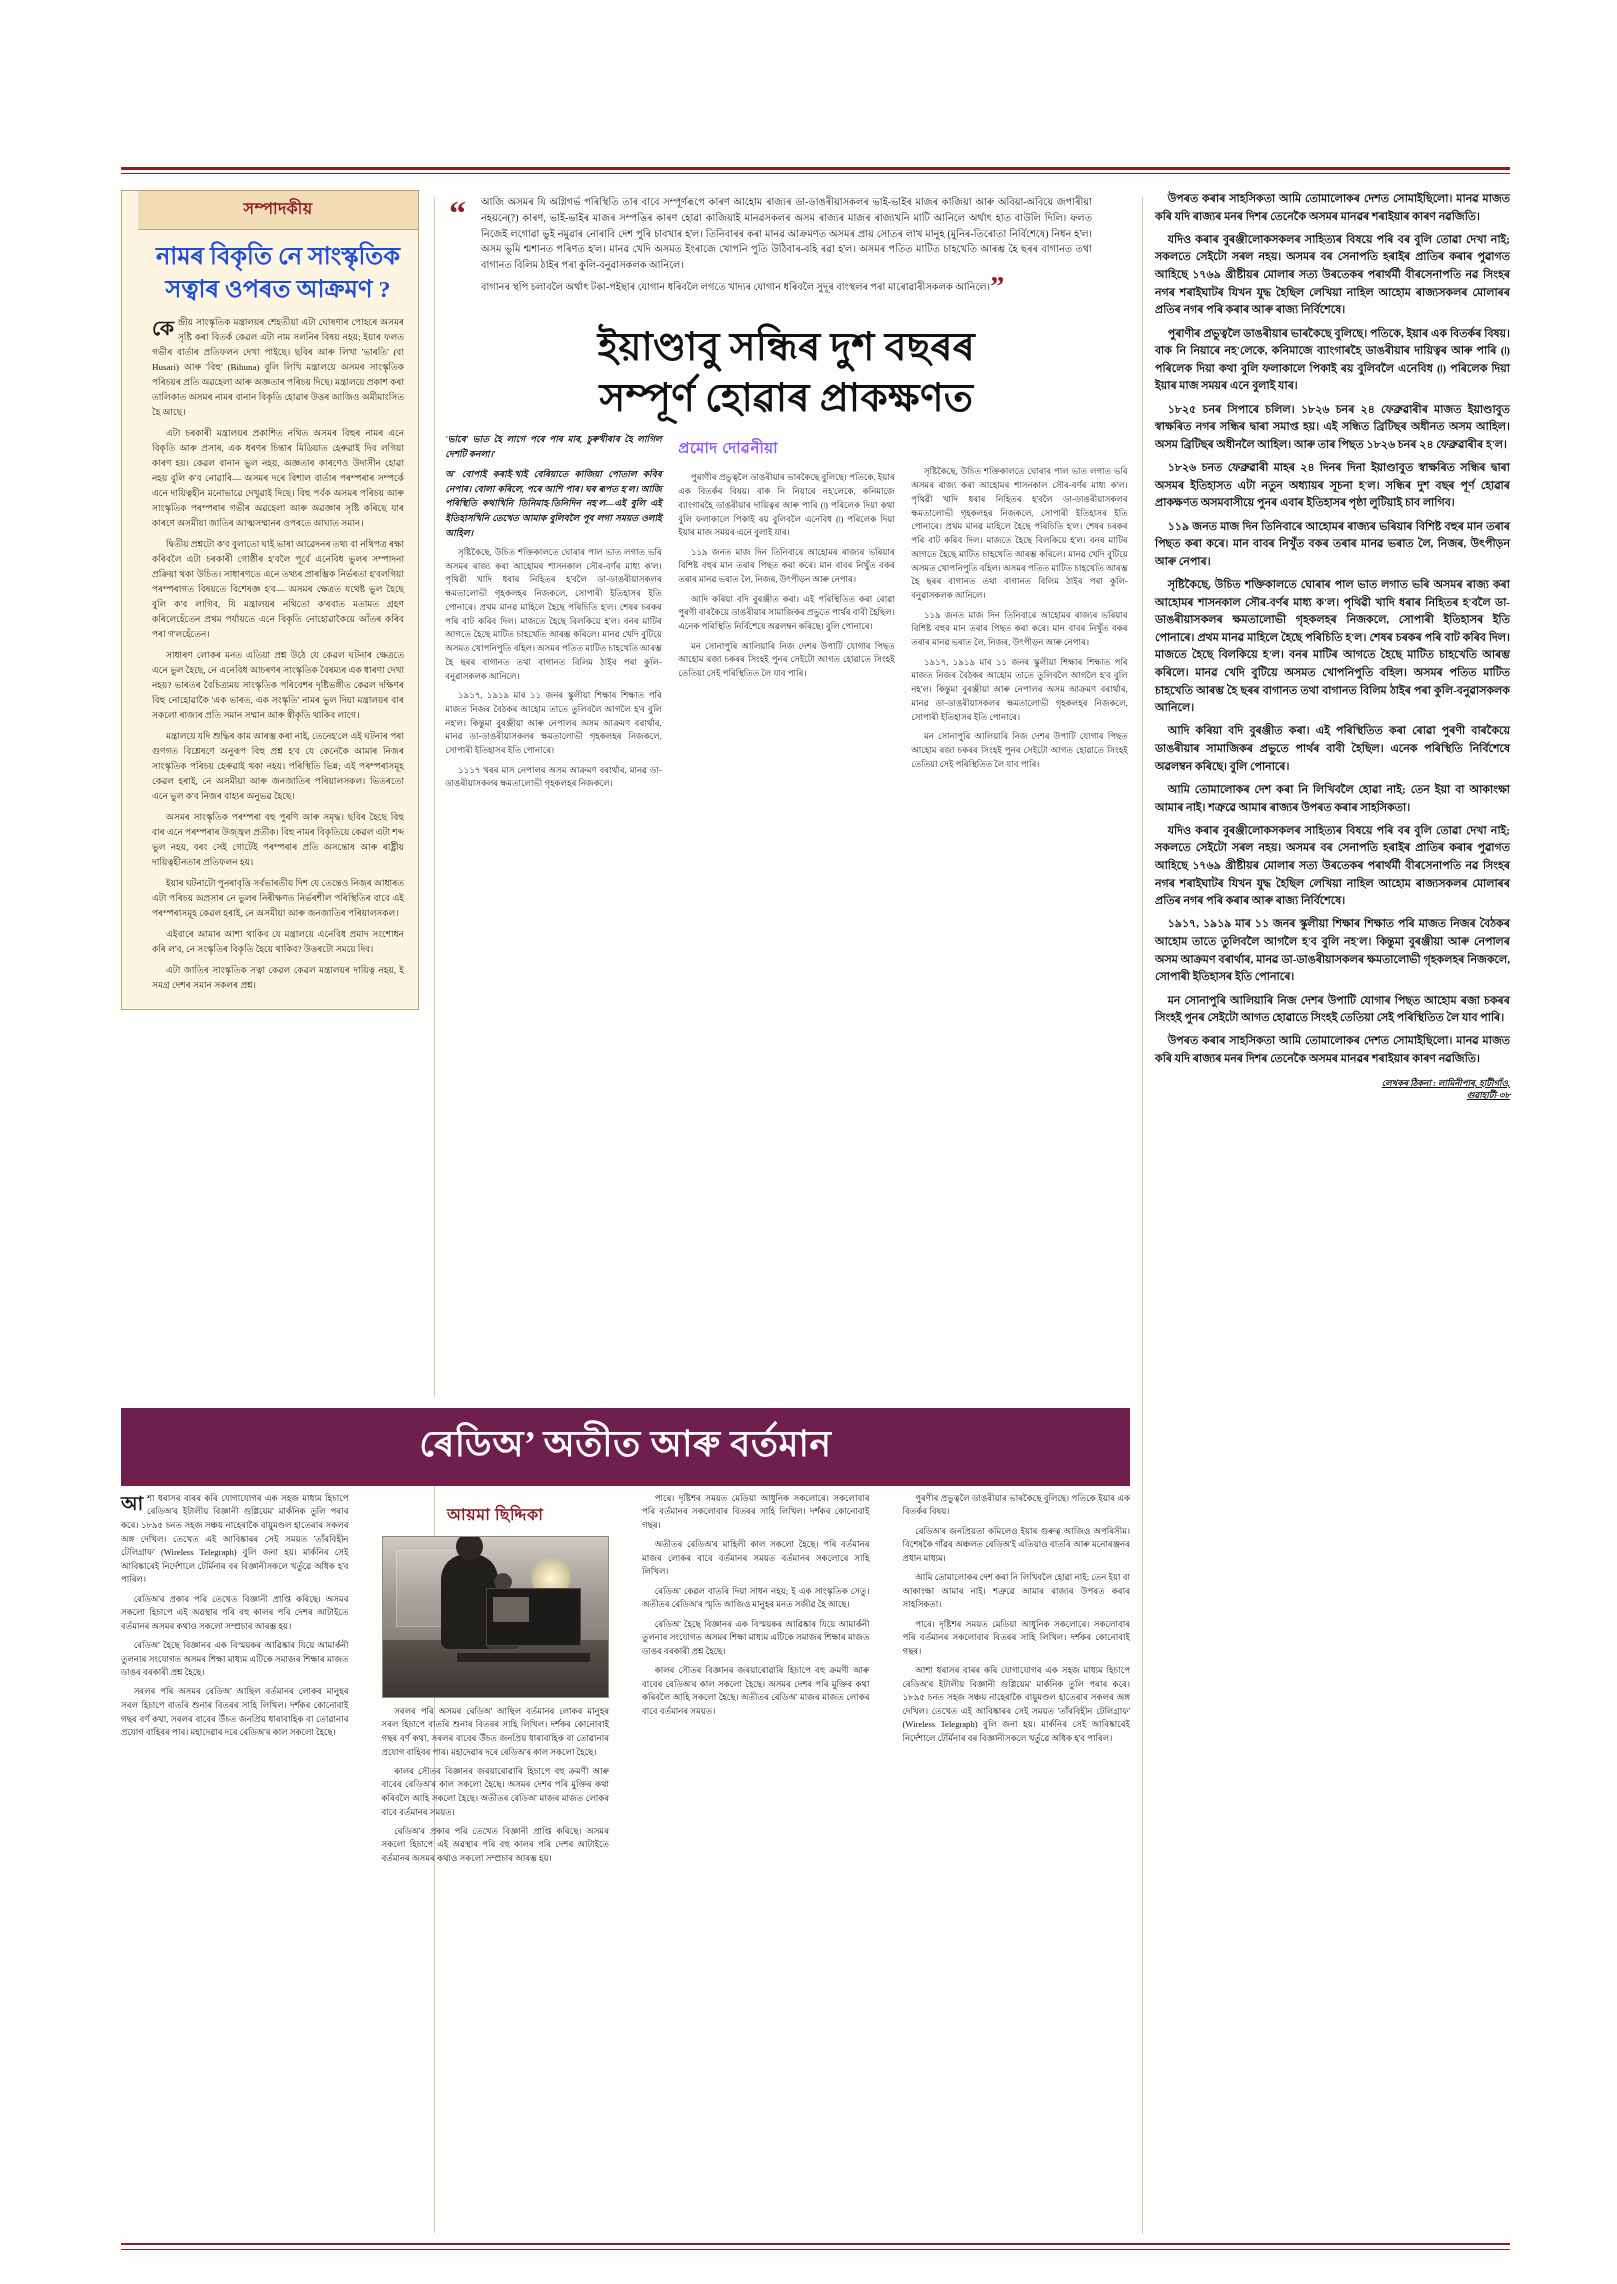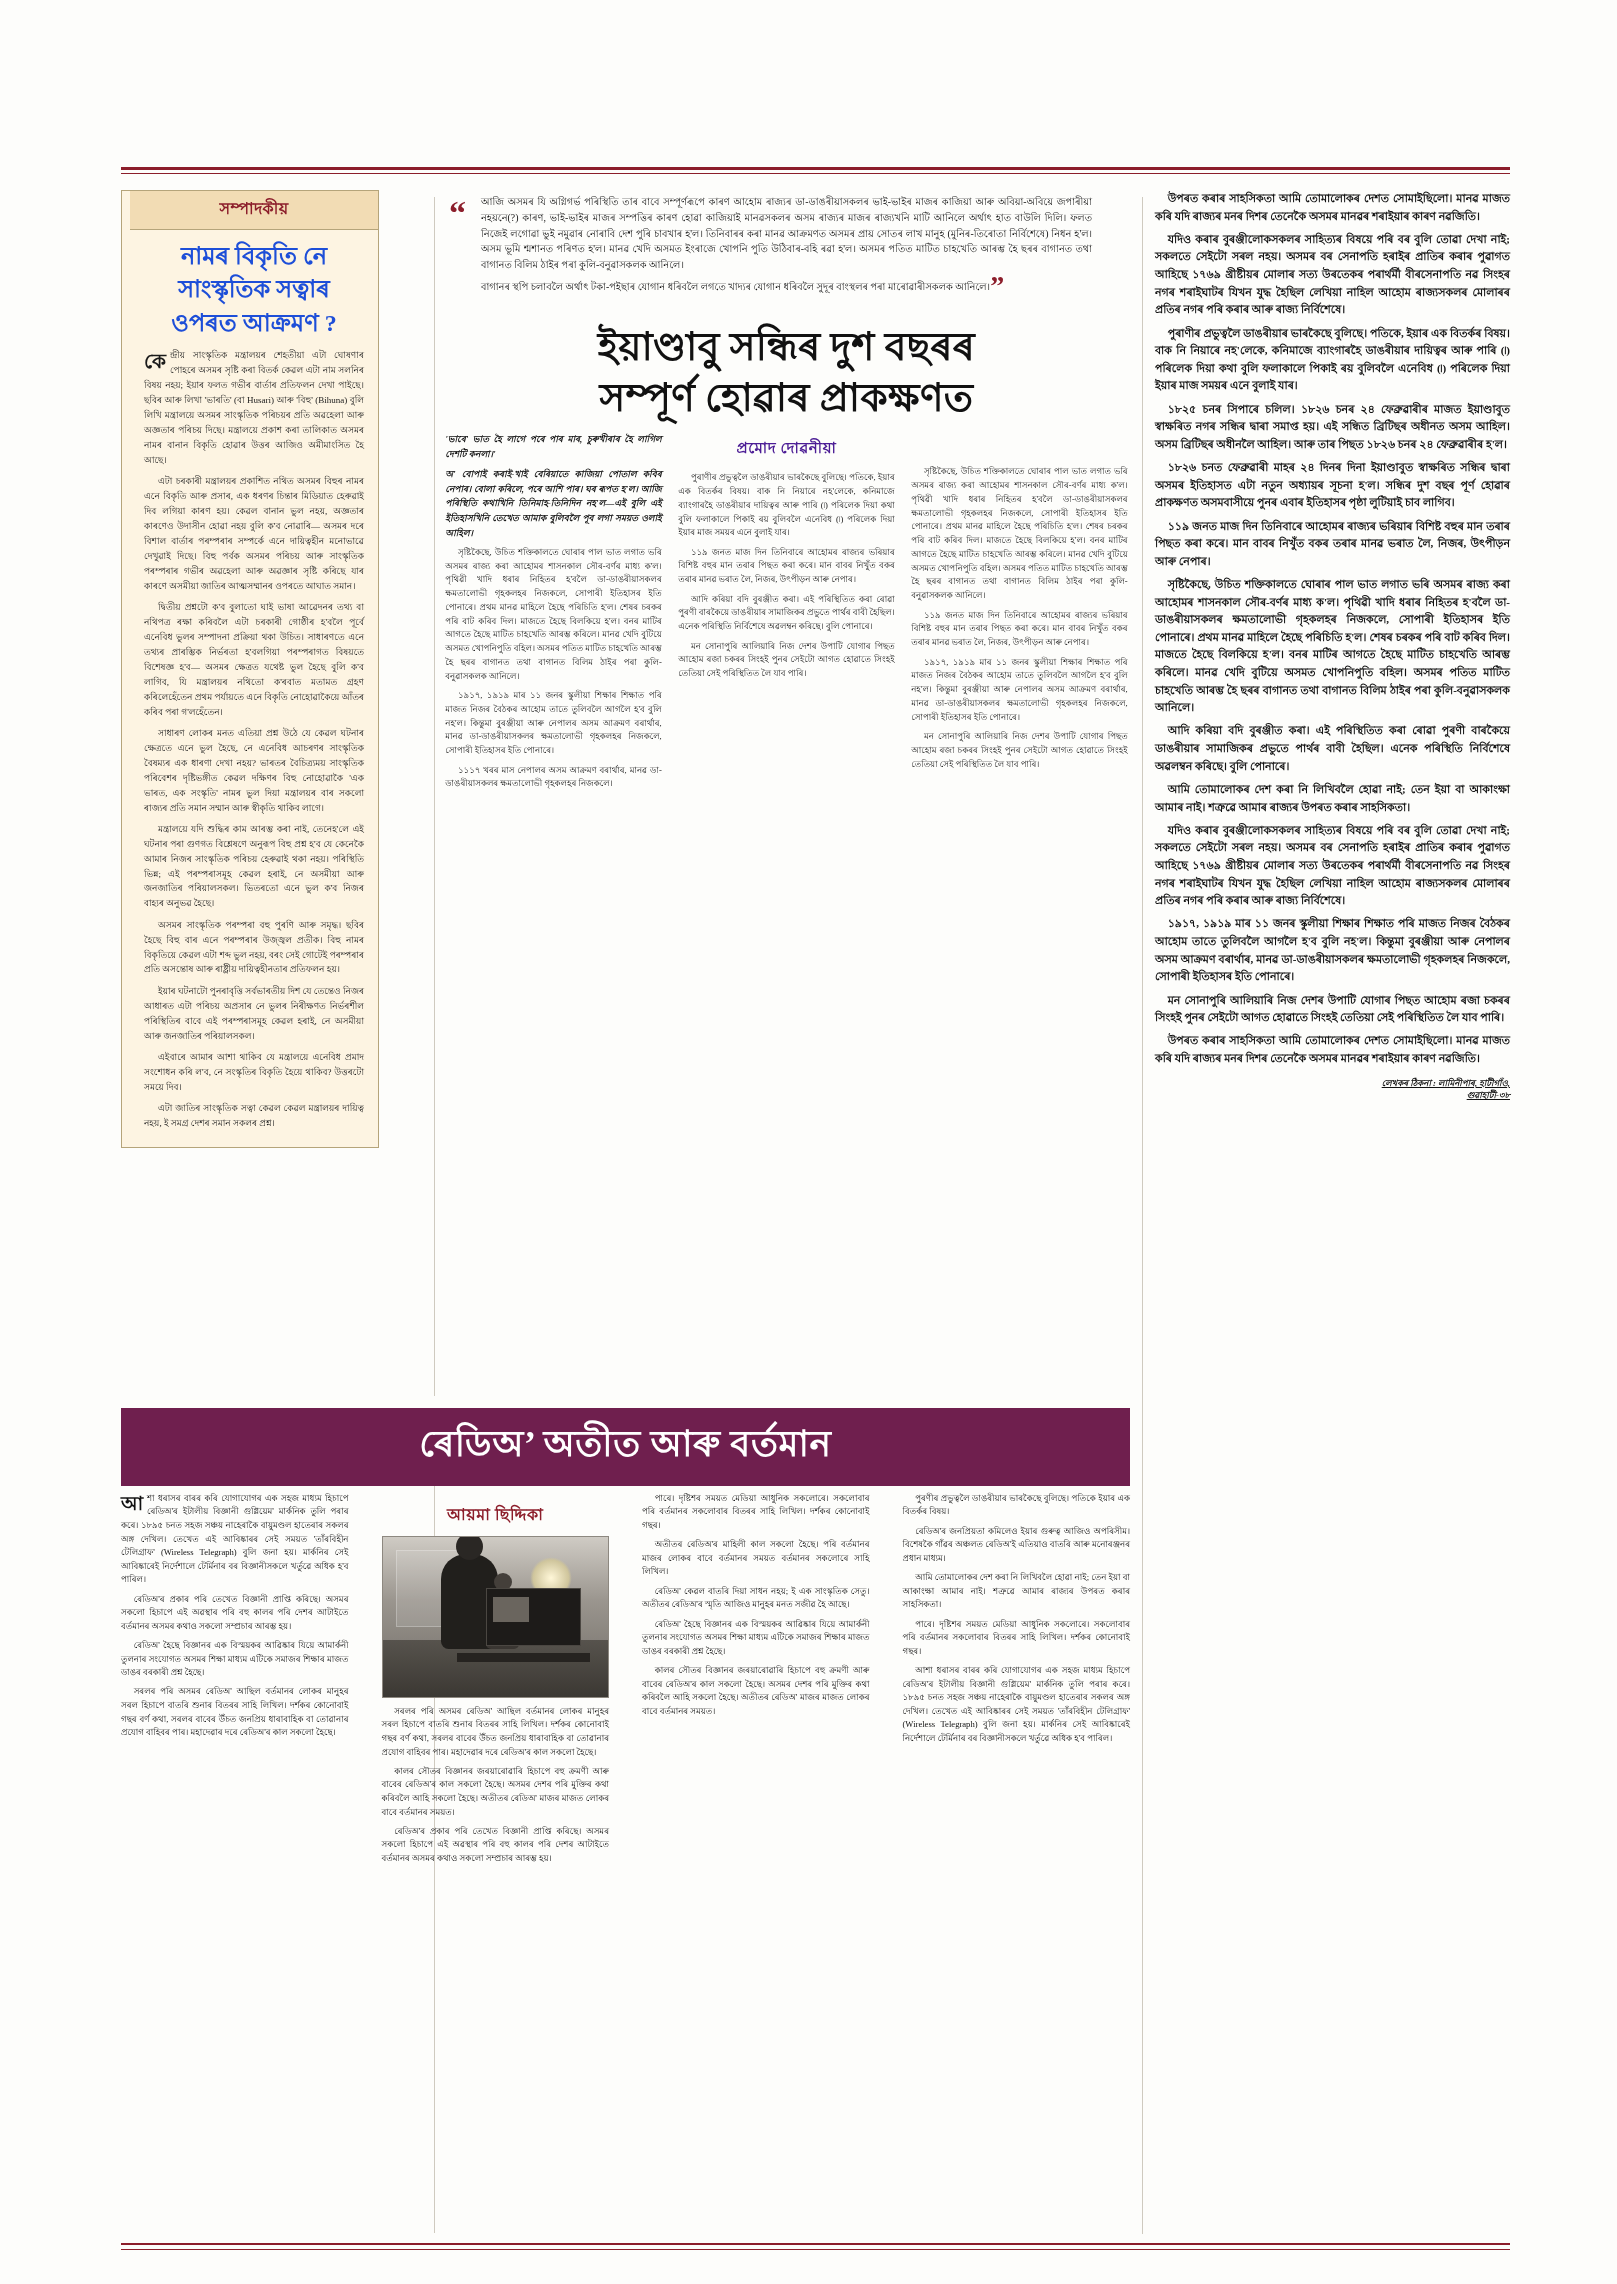--- a/index.html
+++ b/index.html
@@ -63,22 +63,22 @@
 
   
   .col-left  { position:absolute; left:121px;  top:190px; width:298px; }
   .col-mid   { position:absolute; left:444px;  top:190px; width:685px; }
   .col-right { position:absolute; left:1155px; top:190px; width:355px; }
 
   
   .edit-box {
     border:0.6px solid #b5a47a;
     background:#fdf4e2;
-    padding:0 0 10px 8px;
-    width:258px;
+    padding:0 0 10px 16px;
+    width:298px;
   }
   .edit-tag {
     background:#f2dcb4;
     border-bottom:0.6px solid #b5a47a;
     text-align:center;
     color:#8c1e2b;
     font-weight:bold;
     font-size:16px;
     padding:5px 0 6.3px 0;
     letter-spacing:0.3px;
@@ -130,22 +130,21 @@
   .big-head {
     text-align:center;
     font-size:39px;
     line-height:1.32;
     font-weight:bold;
     color:#111;
     padding:19px 6.3px 9px 6.3px;
     letter-spacing:0.3px;
   }
   .byline {
-    text-align:center;
-    color:#4c1d95;
+    color:#8b5cf6;
     font-size:15px;
     font-weight:bold;
     letter-spacing:0.6px;
     margin:3.8px 0 10px 0;
   }
   .intro-italic {
     font-size:9px; line-height:1.62; text-align:justify;
     font-style:italic; font-weight:bold; color:#111;
   }
 

